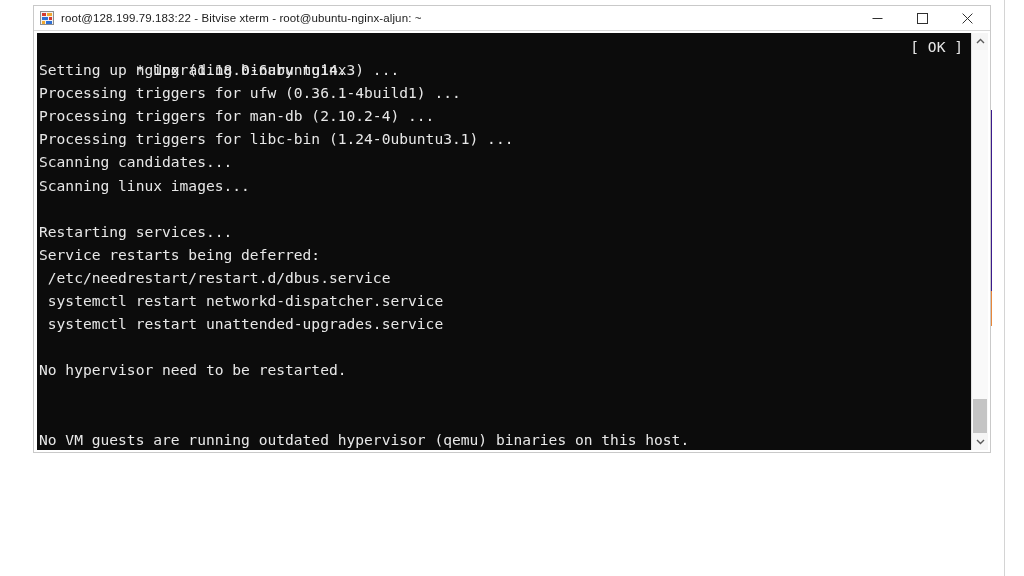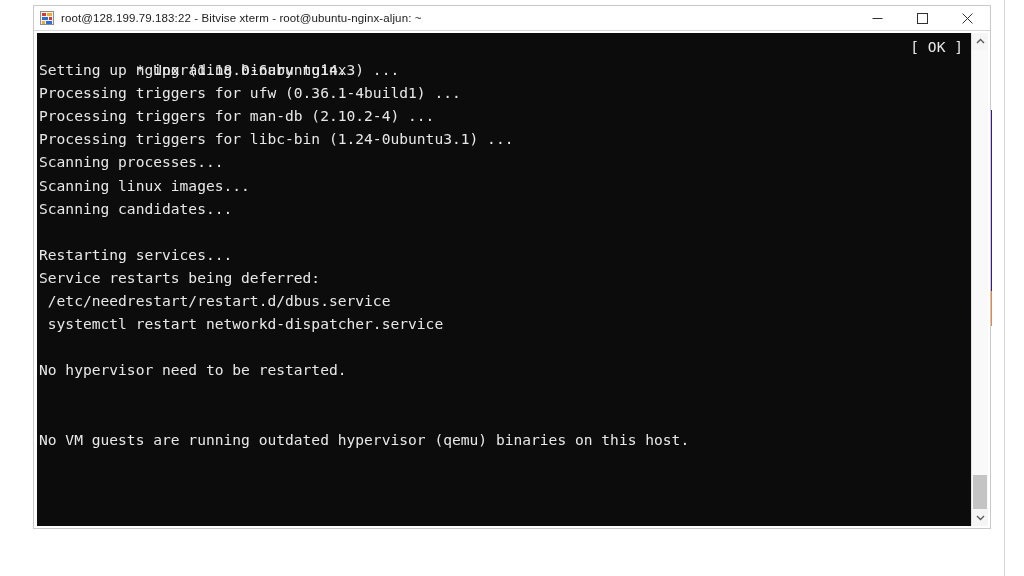--- a/index.html
+++ b/index.html
@@ -48,21 +48,21 @@
     height: 576px;
     background: #d4d4d4;
   }
 
   
   #window {
     position: absolute;
     left: 33px;
     top: 5px;
     width: 958px;
-    height: 524px;
+    height: 448px;
     background: #ffffff;
     border: 1px solid #c9c9c9;
     box-sizing: border-box;
     display: flex;
     flex-direction: column;
   }
 
   
   #titlebar {
     height: 24px;
@@ -239,28 +239,28 @@
 
         <div class="term-line">
           <span> * Upgrading binary nginx</span>
           <span class="status-right">[ OK ]</span>
         </div>
 
         <div class="term-line"><span>Setting up nginx (1.18.0-6ubuntu14.3) ...</span></div>
         <div class="term-line"><span>Processing triggers for ufw (0.36.1-4build1) ...</span></div>
         <div class="term-line"><span>Processing triggers for man-db (2.10.2-4) ...</span></div>
         <div class="term-line"><span>Processing triggers for libc-bin (1.24-0ubuntu3.1) ...</span></div>
-        <div class="term-line"><span>Scanning processes...</span></div>
+        <div class="term-line"><span>Scanning candidates...</span></div>
         <div class="term-line"><span>Scanning linux images...</span></div>
-        <div class="term-line"><span>Scanning candidates...</span></div>
         <div class="term-line"><span></span></div>
         <div class="term-line"><span>Restarting services...</span></div>
         <div class="term-line"><span>Service restarts being deferred:</span></div>
         <div class="term-line"><span> /etc/needrestart/restart.d/dbus.service</span></div>
         <div class="term-line"><span> systemctl restart networkd-dispatcher.service</span></div>
+        <div class="term-line"><span> systemctl restart unattended-upgrades.service</span></div>
         <div class="term-line"><span></span></div>
         <div class="term-line"><span>No hypervisor need to be restarted.</span></div>
         <div class="term-line"><span></span></div>
         <div class="term-line"><span></span></div>
         <div class="term-line"><span>No VM guests are running outdated hypervisor (qemu) binaries on this host.</span></div>
 
         <div class="term-line">
           
         </div>
       </div>

